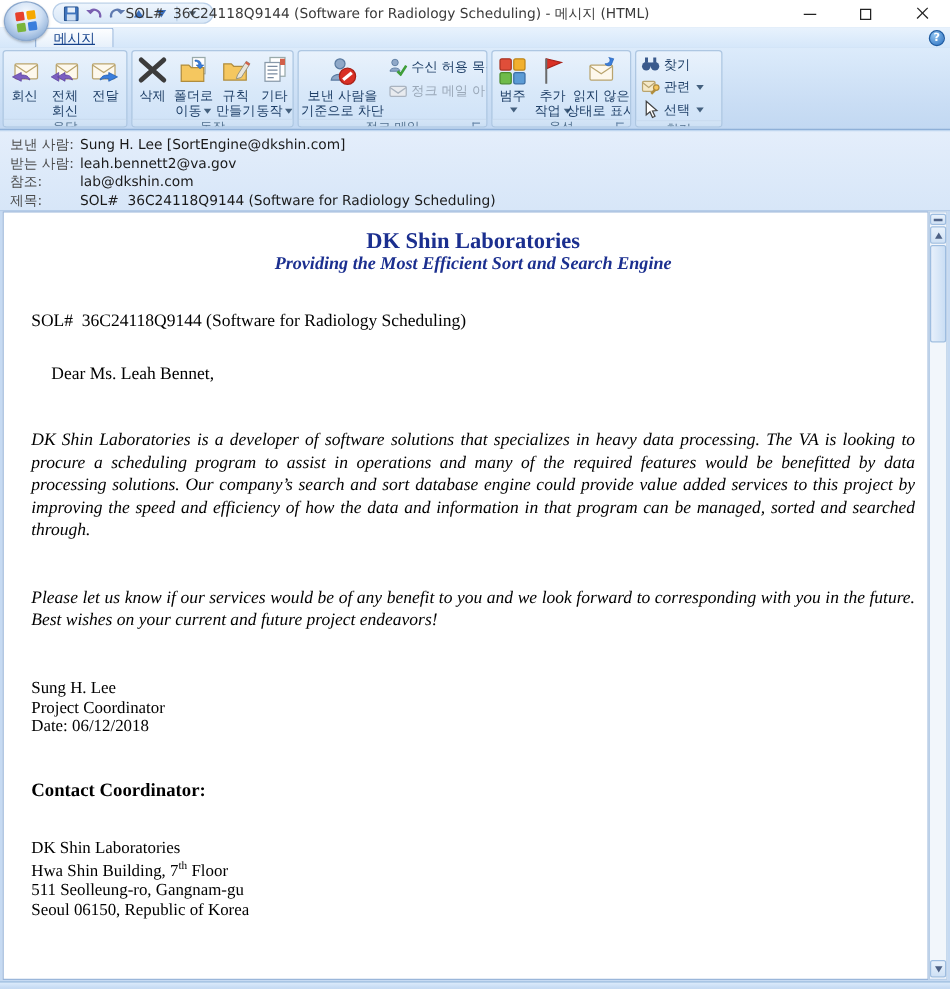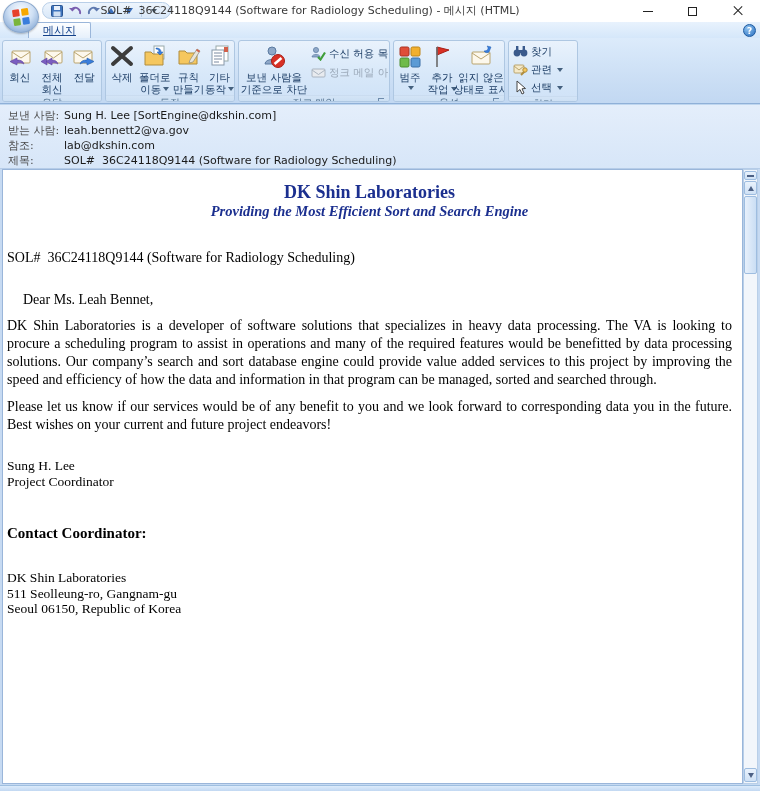--- a/index.html
+++ b/index.html
@@ -76,28 +76,28 @@
   .inforow { height:15px; line-height:15px; display:flex;align-items:center; }
   .inflabel { width:56px; color:#4a4a4a; flex:0 0 auto; }
   .infvalue { color:#1a1a1a; white-space:pre; }
   .date-right { margin-left:auto; display:flex; }
   .date-right .inflabel { width:auto; margin-right:6px; }
 
   
   .bodyframe { position:absolute; top:169px; left:0; width:760px; height:622px; background:#c6daf2; }
   .msgarea { position:absolute; left:2px; top:0; width:741px; height:615px; background:#ffffff;
              border:1px solid #9ab6da; overflow:hidden; }
-  .msg { font-family:"Liberation Serif","DejaVu Serif",serif; font-size:14px; color:#000; padding:12px 10px 0 4px; }
+  .msg { font-family:"Liberation Serif","DejaVu Serif",serif; font-size:14px; color:#000; padding:12px 10px 0 22px; }
   .company { text-align:center; color:#1b2f8f; font-size:18px; font-weight:bold; font-family:"Liberation Serif","DejaVu Serif",serif; }
   .tagline { text-align:center; color:#1b2f8f; font-size:14.5px; font-weight:bold; font-style:italic; }
   .sol { margin-top:30px; white-space:pre-wrap; }
   .salut { margin-top:26px;margin-left:16px; }
-  .para { margin-top:9px; text-align:justify; line-height:18px; }
+  .para { margin-top:36px; text-align:justify; line-height:18px;font-style:italic; }
   .closing { margin-top:22px; }
-  .sigblock { margin-top:24px; line-height:15.5px; font-size:13.5px; }
+  .sigblock { margin-top:36px; line-height:15.5px; font-size:13.5px; }
   .contact-head { margin-top:36px; font-weight:bold; font-size:15px; }
   .addrblock { margin-top:28px; line-height:15.5px; font-size:13.5px; }
   a.lnk { color:#0000cc; text-decoration:underline; cursor:pointer; }
   sup { font-size:9px; vertical-align:super; }
 
   
   .vscroll { position:absolute; right:2px; top:0; width:15px; height:615px; background:#f2f6fb; border:1px solid #b9cfe8; }
   .sbtn { width:13px; height:14px; background:linear-gradient(#e9f2fc,#cfe1f5); border:1px solid #9ebde0; border-radius:2px; margin:1px 0 0 0; display:flex; align-items:center; justify-content:center; }
   .splitbtn { height:9px; }
   .ridge { width:7px; height:2px; background:#4d6185; }
@@ -423,28 +423,30 @@
 </div>
 
 <div class="bodyframe">
   <div class="msgarea">
     <div class="msg">
       <div class="company">DK Shin Laboratories</div>
       <div class="tagline">Providing the Most Efficient Sort and Search Engine</div>
       <div class="sol">SOL#  36C24118Q9144 (Software for Radiology Scheduling)</div>
       <div class="salut">Dear Ms. Leah Bennet,</div>
       <p class="para">DK Shin Laboratories is a developer of software solutions that specializes in heavy data processing. The VA is looking to procure a scheduling program to assist in operations and many of the required features would be benefitted by data processing solutions. Our company’s search and sort database engine could provide value added services to this project by improving the speed and efficiency of how the data and information in that program can be managed, sorted and searched through.</p>
-      <p class="para">Please let us know if our services would be of any benefit to you and we look forward to corresponding data you in the future. Best wishes on your current and future project endeavors!</p>
+      <p class="para">Please let us know if our services would be of any benefit to you and we look forward to corresponding with you in the future. Best wishes on your current and future project endeavors!</p>
       <div class="sigblock">
         <div>Sung H. Lee</div>
         <div>Project Coordinator</div>
+        <div>Date: 06/12/2018</div>
       </div>
       <div class="contact-head">Contact Coordinator:</div>
       <div class="addrblock">
         <div>DK Shin Laboratories</div>
+        <div><span>Hwa Shin Building, 7</span><sup>th</sup><span> Floor</span></div>
         <div>511 Seolleung-ro, Gangnam-gu</div>
         <div>Seoul 06150, Republic of Korea</div>
       </div>
 
     </div>
   </div>
 
   <div class="vscroll">
     <div class="sbtn splitbtn">
         <span class="ridge"></span>

